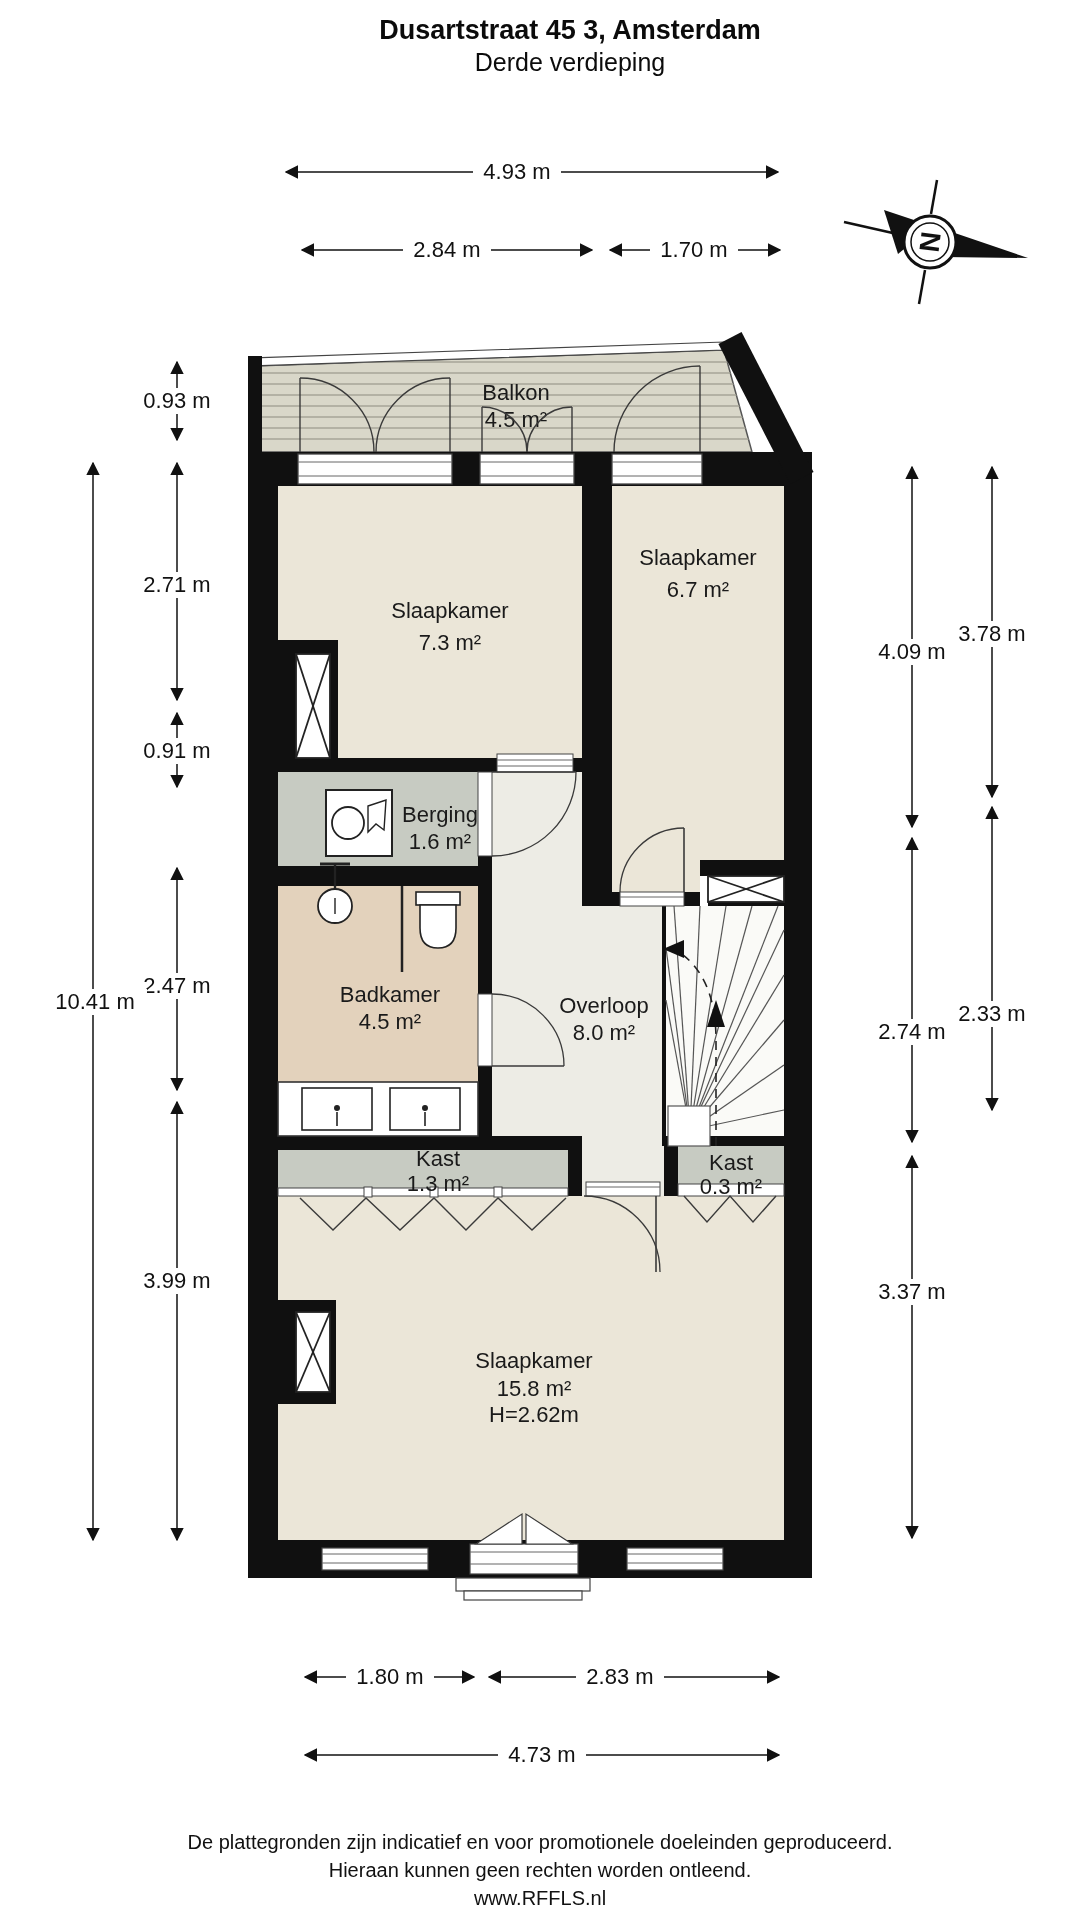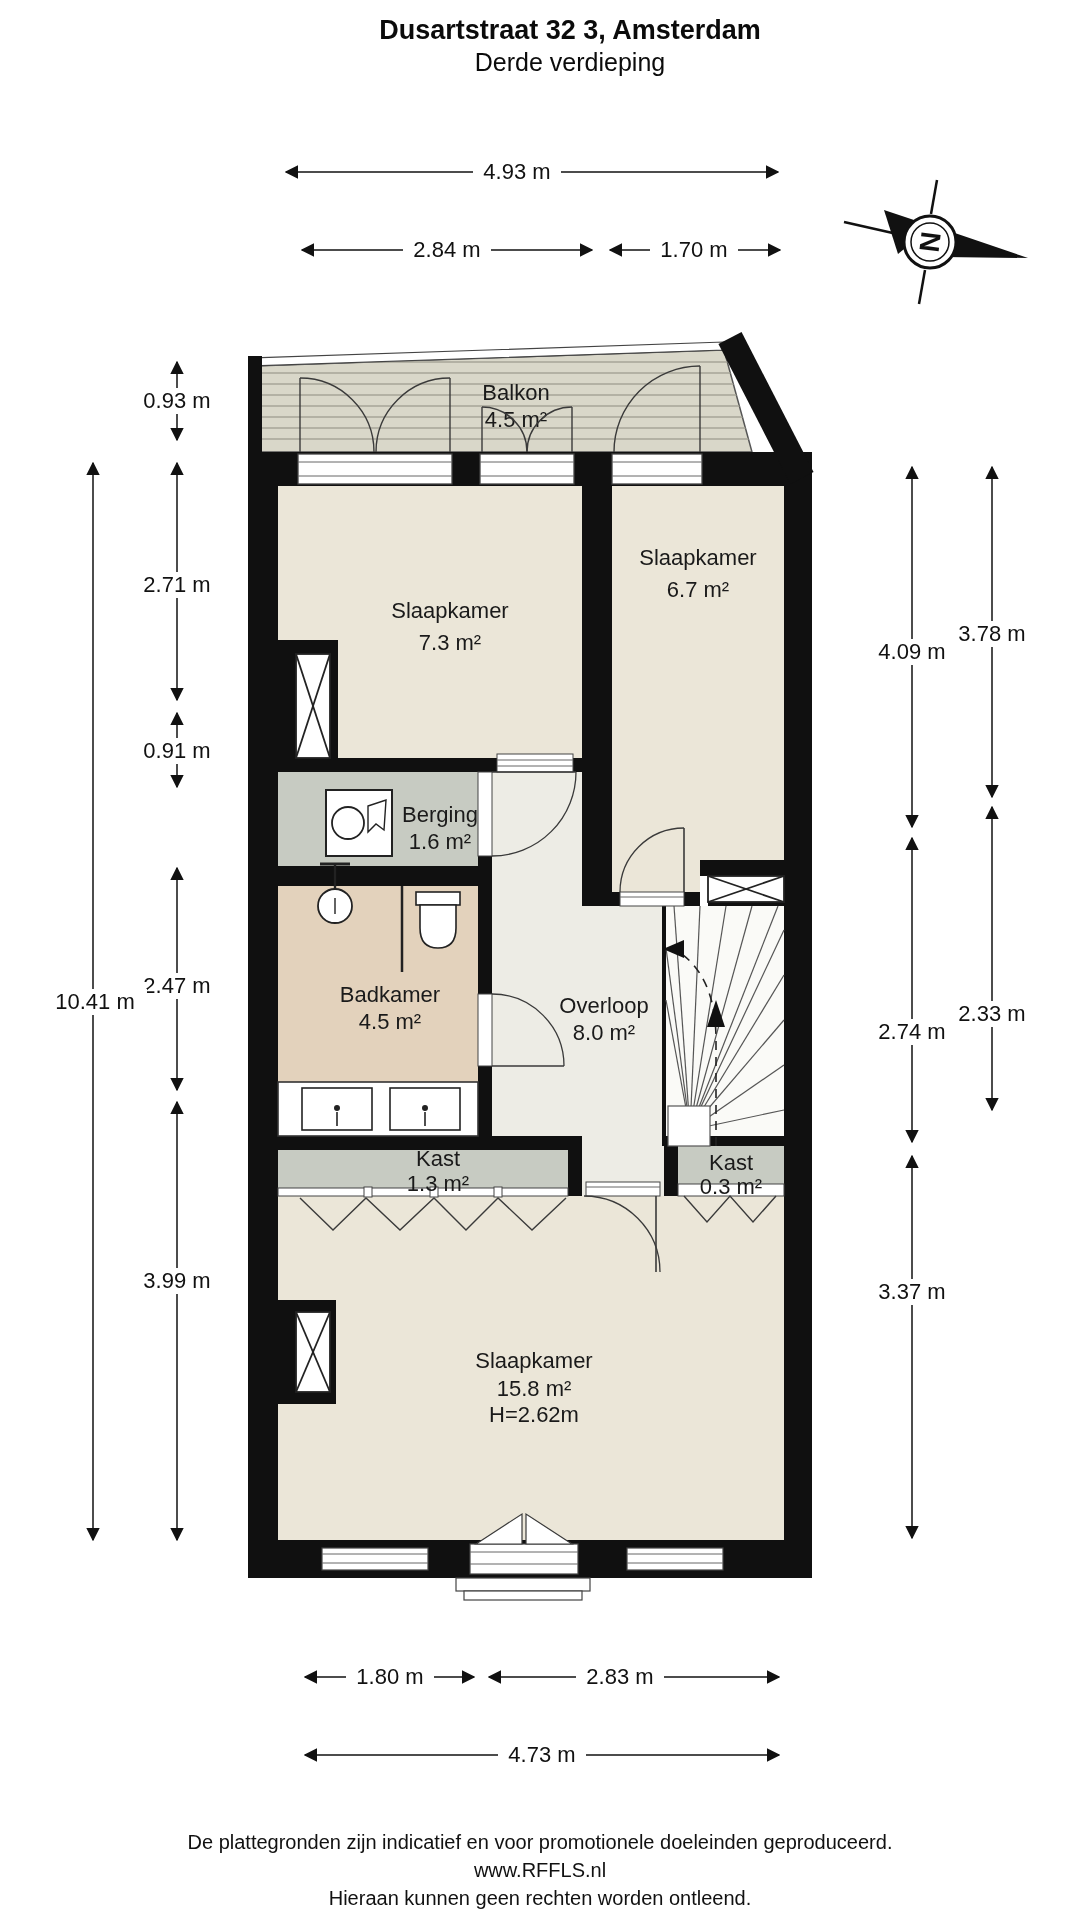--- a/index.html
+++ b/index.html
@@ -13,21 +13,21 @@
   svg text{font-family:"Liberation Sans", sans-serif;}
   .roomlabel{font-size:22px;fill:#1a1a1a;}
   .dimlabel{font-size:22px;fill:#111;}
 </style>
 </head>
 <body>
 
 <div class="canvas">
 
   <div class="titleblock">
-    <div class="t1">Dusartstraat 32 3, Amsterdam</div>
+    <div class="t1">Dusartstraat 45 3, Amsterdam</div>
     <div class="t2">Derde verdieping</div>
   </div>
 
   <svg width="1080" height="1920" viewBox="0 0 1080 1920">
     <defs>
       <marker id="arr" viewBox="0 0 10 10" refX="9" refY="5" markerWidth="9" markerHeight="9" orient="auto-start-reverse">
         <path d="M0,0 L10,5 L0,10 z" fill="#111"></path>
       </marker>
       <clipPath id="balkclip">
         <polygon points="252,366 724,350 752,452 252,452"></polygon>
@@ -356,17 +356,17 @@
         <line x1="925" y1="270" x2="919" y2="304" stroke="#111" stroke-width="2.5"></line>
         <circle cx="930" cy="242" r="26" fill="#ffffff" stroke="#111" stroke-width="3"></circle>
         <circle cx="930" cy="242" r="19" fill="none" stroke="#111" stroke-width="1.5"></circle>
       </g>
       <text x="930" y="242" text-anchor="middle" dominant-baseline="central" font-size="28" font-weight="bold" fill="#111" transform="rotate(97 930 242)">N</text>
     </g>
   </svg>
 
   <div class="footer">
     <div>De plattegronden zijn indicatief en voor promotionele doeleinden geproduceerd.</div>
+    <div>Hieraan kunnen geen rechten worden ontleend.</div>
     <div>www.RFFLS.nl</div>
-    <div>Hieraan kunnen geen rechten worden ontleend.</div>
   </div>
 
 </div>
 
 </body></html>

